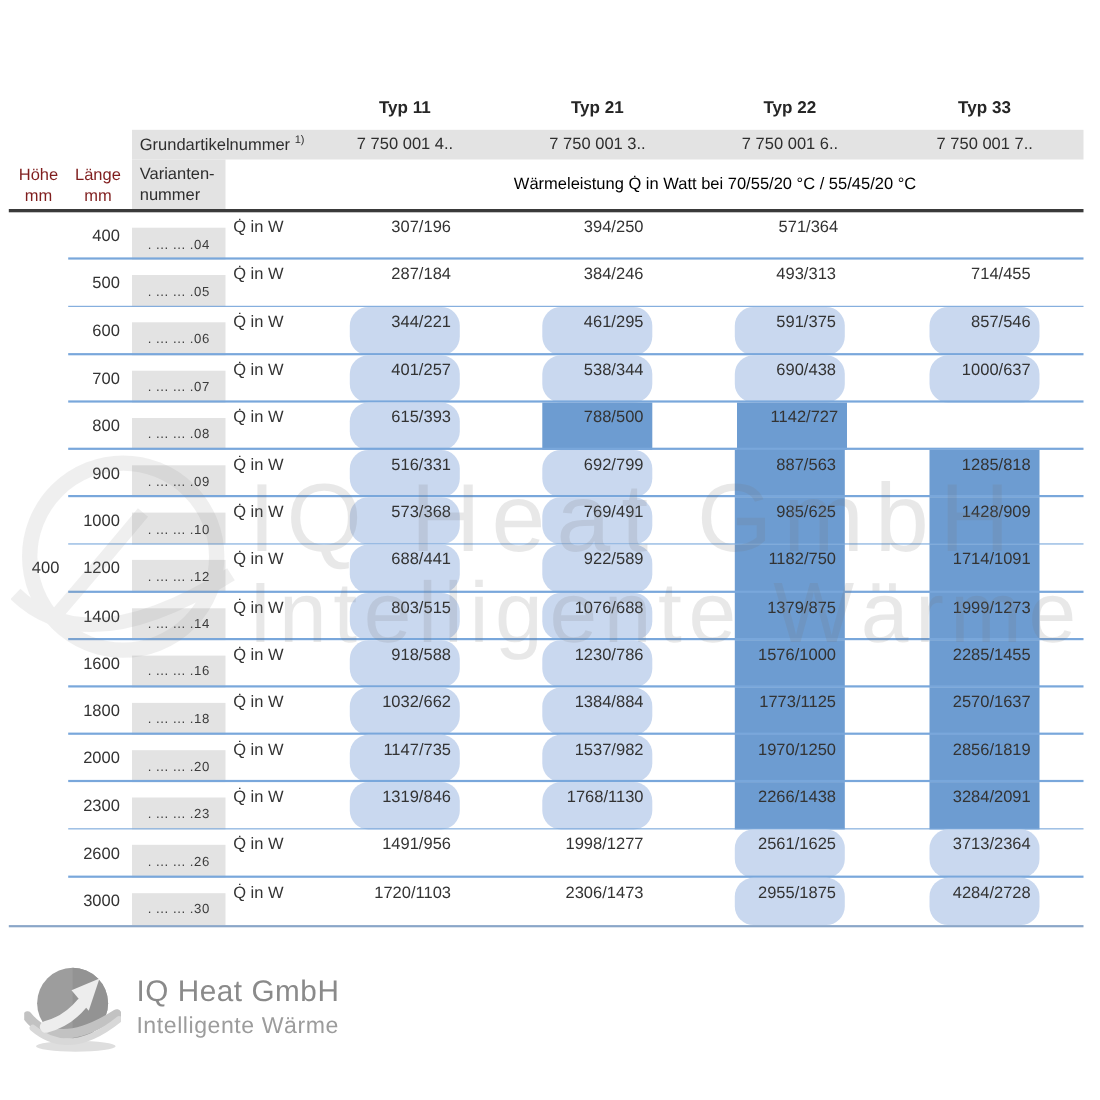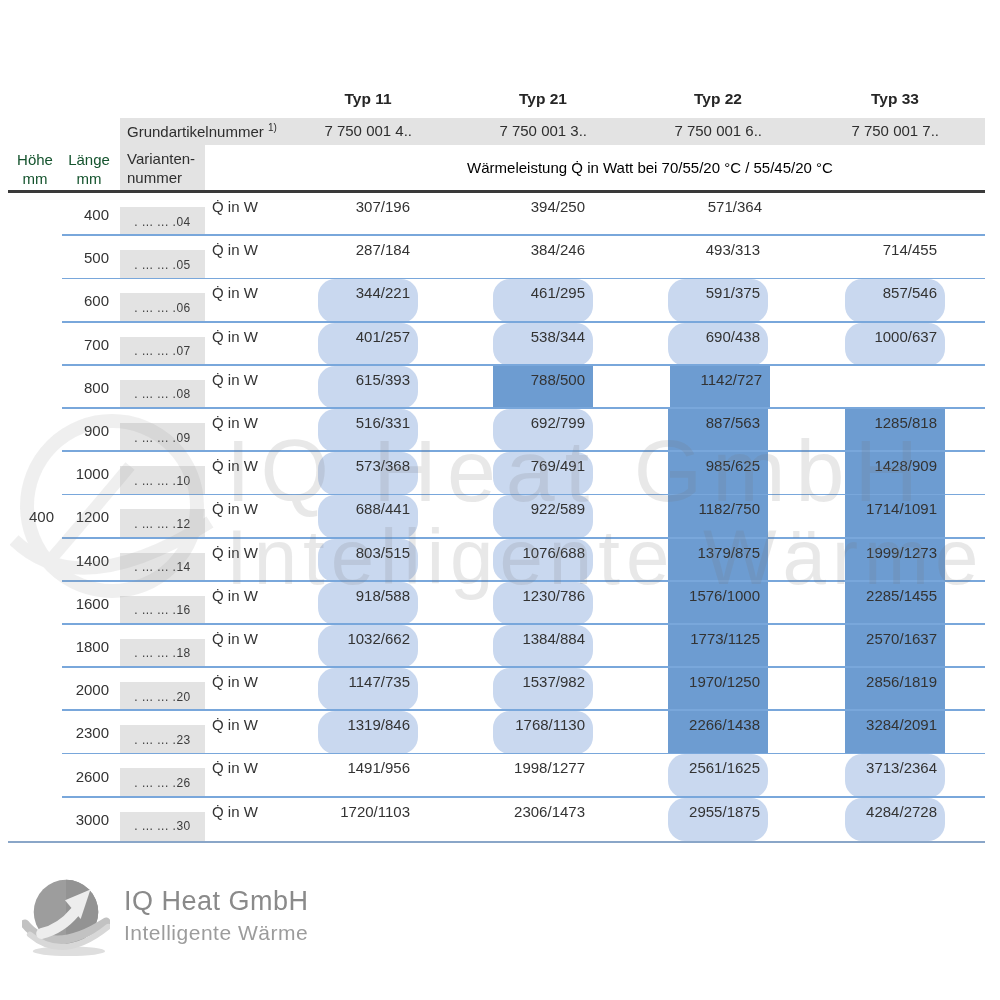--- a/index.html
+++ b/index.html
@@ -14,21 +14,21 @@
   }
   .ga-band {
     position:absolute; left:120px; top:118px; width:865px; height:27px;
     background:var(--header-gray);
   }
   .ga-label { position:absolute; left:7px; top:4px; font-size:15px; color:#2e2e2e; }
   .ga-label sup { font-size:10px; }
   .ga-num { position:absolute; top:4px; width:94px; text-align:right; font-size:15px; color:#2e2e2e; }
   .hoehe-h, .laenge-h {
     position:absolute; top:150px; width:54px; text-align:center;
-    font-size:15px; line-height:19px; color:#14532d;
+    font-size:15px; line-height:19px; color:#7f1d1d;
   }
   .varianten-h {
     position:absolute; left:120px; top:145px; width:85px; height:45px;
     background:var(--header-gray); box-sizing:border-box;
     font-size:15px; line-height:19px; padding:4px 12px 0 7px;
   }
   .waerme-label {
     position:absolute; left:315px; top:159px; width:670px;
     text-align:center; font-size:15px; color:#000000;
   }

